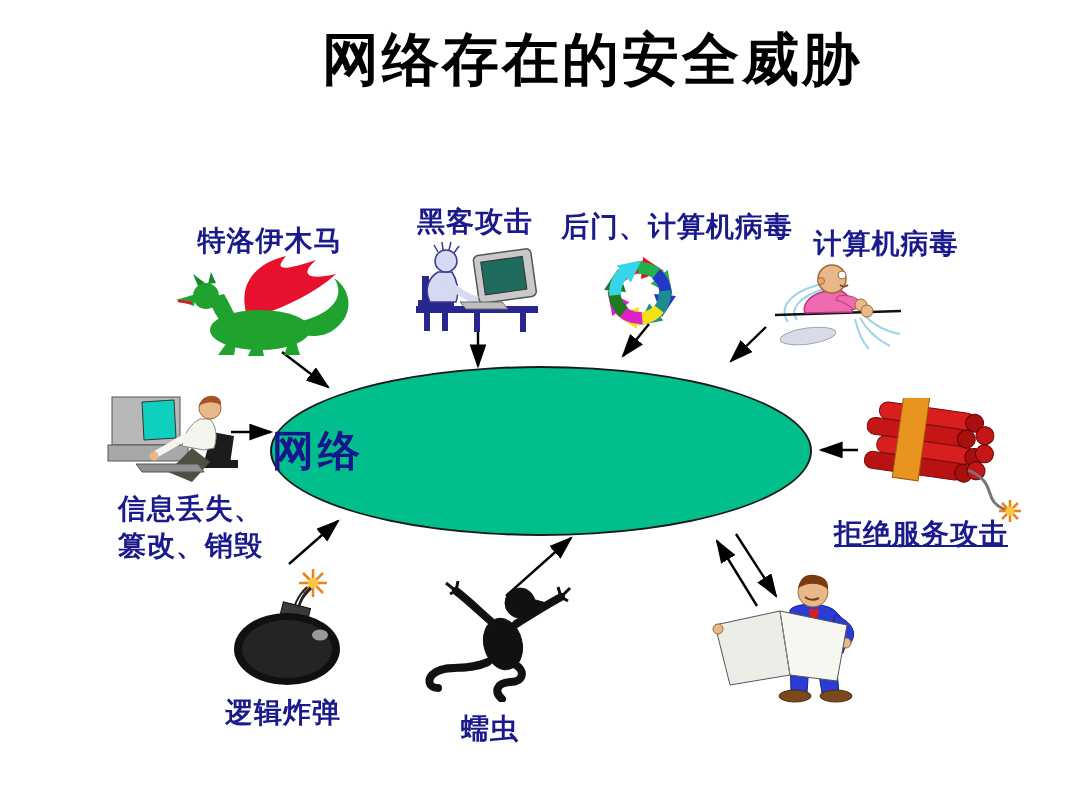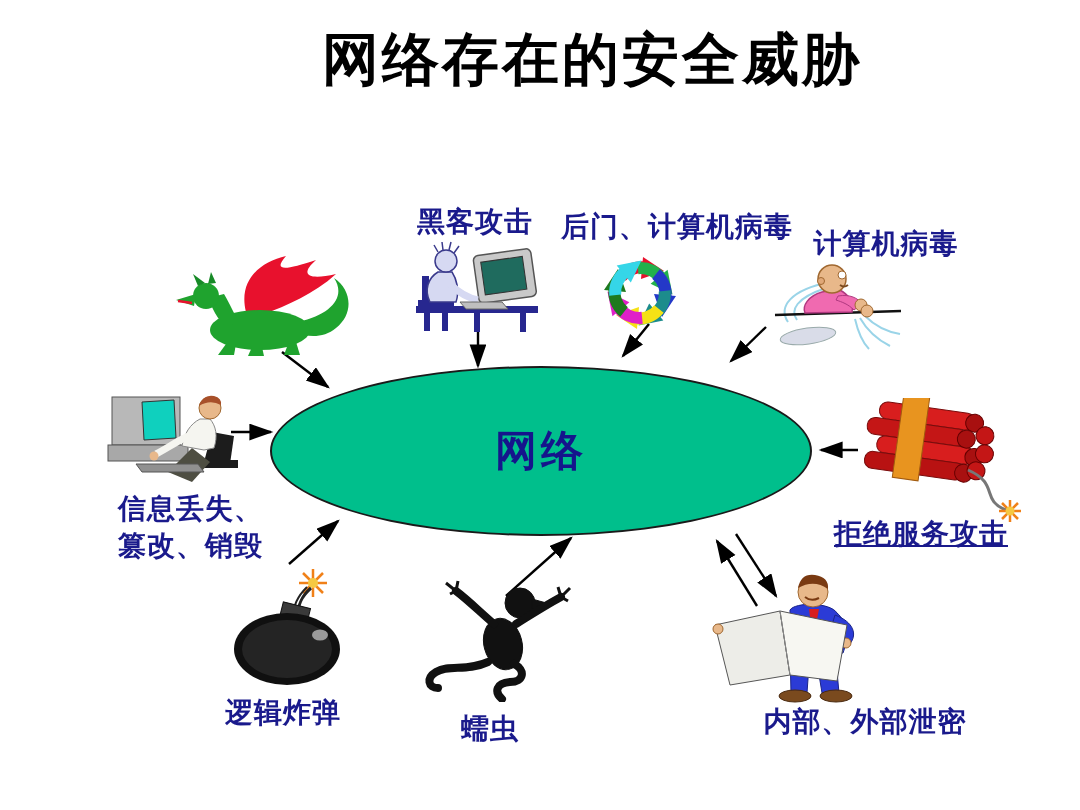--- a/index.html
+++ b/index.html
@@ -8,21 +8,21 @@
     font-family:"DejaVu Sans","Liberation Sans",sans-serif;
     padding-left:16px;
   }
   .title{
     position:absolute;top:22px;left:592px;transform:translateX(-50%);
     font-size:57px;font-weight:900;color:#000;letter-spacing:3px;white-space:nowrap;
   }
   .net-ellipse{
     position:absolute;left:270px;top:366px;width:542px;height:170px;
     background:#00BF8C;border:2px solid #1a1a1a;border-radius:50%;
-    display:flex;align-items:center;justify-content:center;box-sizing:border-box;
+    display:flex;align-items:center;box-sizing:border-box;
   }
   .net-ellipse span{font-size:42px;font-weight:900;color:#15158C;letter-spacing:4px;}
   .lbl{
     position:absolute;color:#1A1A8C;font-weight:900;font-size:28px;white-space:nowrap;
     letter-spacing:1px;line-height:37px;
   }
   .lbl.centered{transform:translateX(-50%);}
   .art{position:absolute;}
   svg{display:block;}
   .arrows{position:absolute;left:0;top:0;pointer-events:none;}
@@ -49,31 +49,31 @@
     <line x1="289" y1="564" x2="338" y2="521" stroke="#000" stroke-width="2.4" marker-end="url(#ah)"></line>
     <line x1="506" y1="596" x2="571" y2="538" stroke="#000" stroke-width="2.4" marker-end="url(#ah)"></line>
     <line x1="757" y1="606" x2="717" y2="541" stroke="#000" stroke-width="2.4" marker-end="url(#ah)"></line>
     <line x1="736" y1="534" x2="776" y2="596" stroke="#000" stroke-width="2.4" marker-end="url(#ah)"></line>
   </svg>
 
   <div class="net-ellipse">
     <span>网络</span>
   </div>
 
+  <div class="lbl centered" style="left:270px;top:222px;">特洛伊木马</div>
   <div class="lbl centered" style="left:475px;top:203px;">黑客攻击</div>
   <div class="lbl centered" style="left:677px;top:208px;">后门、计算机病毒</div>
   <div class="lbl" style="left:118px;top:490px;">
     <div>信息丢失、</div>
     <div>篡改、销毁</div>
   </div>
   <div class="lbl centered" style="left:886px;top:225px;">计算机病毒</div>
   <div class="lbl centered" style="left:921px;top:515px;text-decoration:underline;">拒绝服务攻击</div>
   <div class="lbl centered" style="left:283px;top:694px;">逻辑炸弹</div>
   <div class="lbl centered" style="left:490px;top:710px;">蠕虫</div>
-  <div class="lbl centered" style="left:865px;top:703px;">内部、外部泄密</div>
 
   <svg class="art" style="left:168px;top:250px;" width="185" height="107" viewBox="0 0 185 107">
     <path d="M78,62 C70,30 92,12 118,6 C104,22 118,20 148,10 C130,26 142,30 168,24 C146,44 118,56 96,64 Z" fill="#E8112D"></path>
     <path d="M130,72 C165,64 178,46 166,28 C184,40 186,64 168,78 C156,88 140,88 128,82 Z" fill="#1FA32E"></path>
     <ellipse cx="92" cy="80" rx="50" ry="20" fill="#1FA32E"></ellipse>
     <path d="M60,78 C48,70 44,56 40,48 L56,44 C62,54 66,64 70,70 Z" fill="#1FA32E"></path>
     <circle cx="38" cy="46" r="13" fill="#1FA32E"></circle>
     <path d="M28,44 L8,50 L26,56 Z" fill="#1FA32E"></path>
     <path d="M10,51 L24,53" stroke="#E8112D" stroke-width="2.5" fill="none"></path>
     <path d="M30,36 L25,24 L37,33 Z" fill="#178A27"></path>

